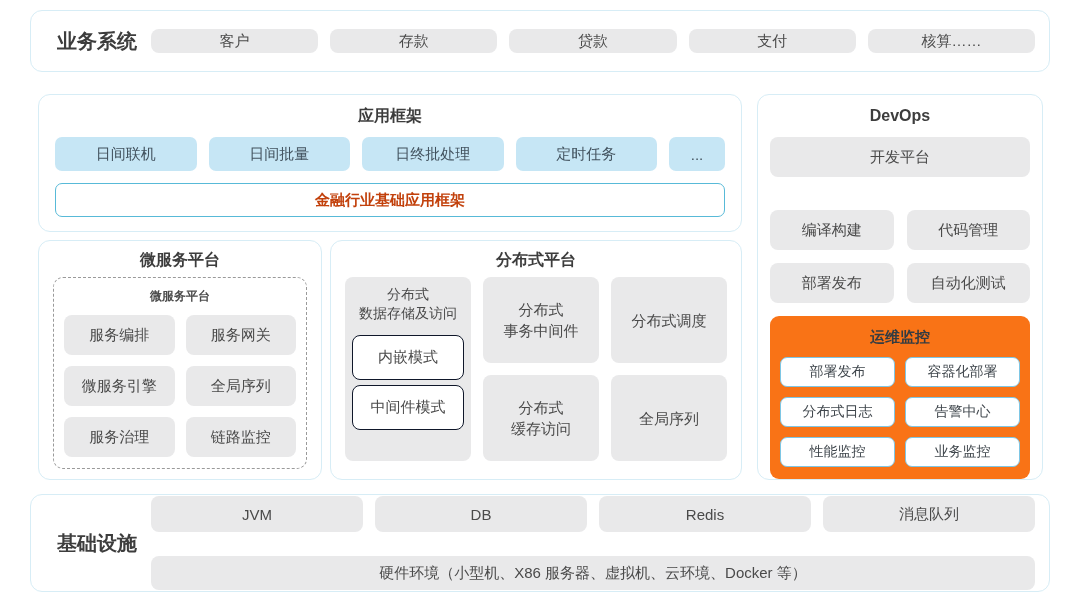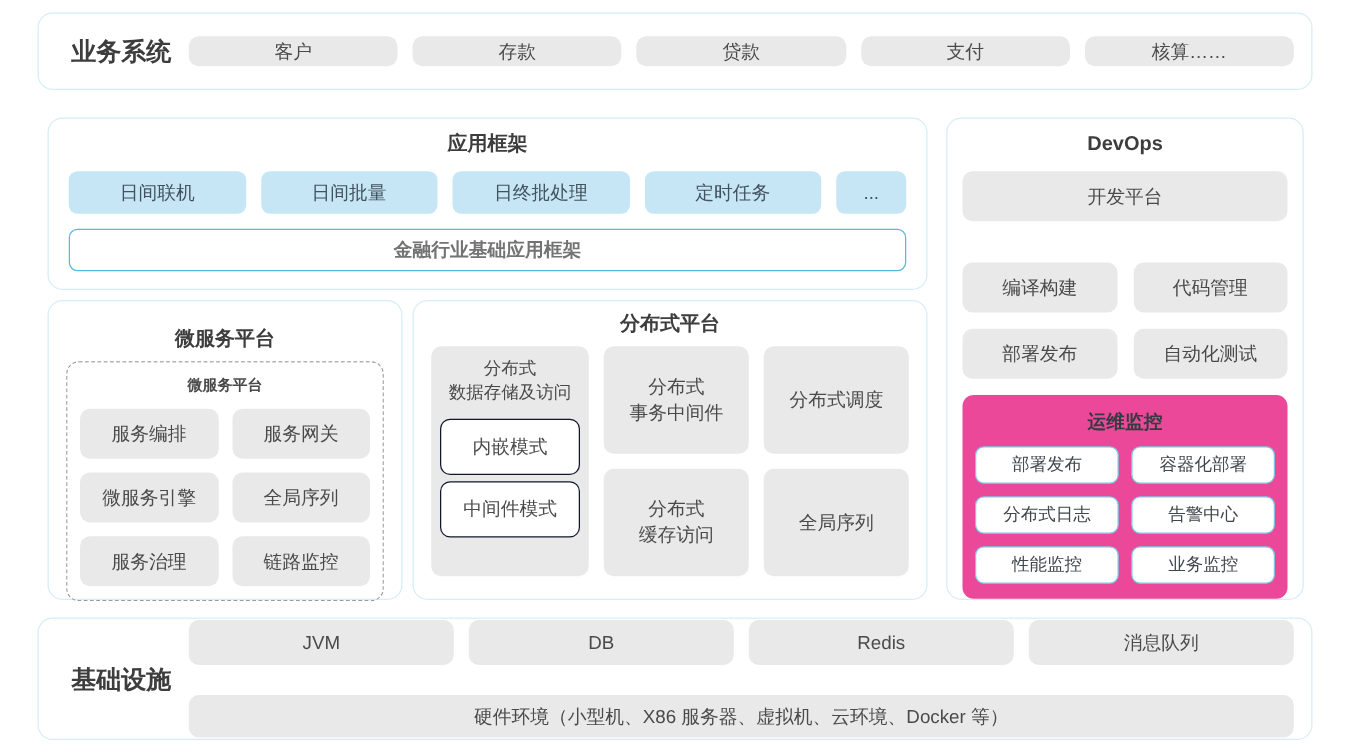--- a/index.html
+++ b/index.html
@@ -22,43 +22,43 @@
   .pill.gray { background:#e9e9ea; }
   .pill.blue { background:#c6e6f5; color:#42525e; border-radius:7px; }
   .grow { flex:1; }
   .panel-title { text-align:center; font-weight:700; font-size:16px; color:#3d3d3d; line-height:22px; }
   
   .app-panel { left:38px; top:94px; width:704px; height:138px; padding:10px 16px; }
   .blue-row { display:flex; gap:12px; height:34px; margin-top:10px; }
   .teal-bar {
     margin-top:12px; height:34px; border:1px solid #58bad8; border-radius:7px;
     display:flex; align-items:center; justify-content:center;
-    color:#737373; font-weight:700; font-size:15px; background:#fff;
+    color:#c2410c; font-weight:700; font-size:15px; background:#fff;
   }
   
-  .micro-panel { left:38px; top:240px; width:284px; height:240px; padding:20px 14px; }
+  .micro-panel { left:38px; top:240px; width:284px; height:240px; padding:8px 14px; }
   .dashed-box { margin-top:6px; border:1px dashed #9a9a9a; border-radius:10px; padding:8px 10px 10px; height:192px; }
   .dashed-title { text-align:center; font-size:12px; font-weight:700; color:#4a4a4a; margin:2px 0 10px; }
   .grid2 { display:grid; grid-template-columns:1fr 1fr; gap:11px; }
   .cell { height:40px; display:flex; align-items:center; justify-content:center; background:#e9e9ea; border-radius:8px; }
   
   .dist-panel { left:330px; top:240px; width:412px; height:240px; padding:8px 14px; }
   .dist-grid { margin-top:6px; display:grid; grid-template-columns:126px 1fr 1fr; grid-template-rows:1fr 1fr; gap:12px; height:184px; }
   .storage { grid-row:span 2; background:#e9e9ea; border-radius:8px; padding:8px 7px 7px; display:flex; flex-direction:column; }
   .storage-label { text-align:center; font-size:14px; line-height:19px; color:#4a4a4a; margin-bottom:7px; }
   .mode-box {
     height:45px; background:#fff; border:1px solid #0f172a; border-radius:8px;
     display:flex; align-items:center; justify-content:center; margin-top:5px; font-size:15px;
   }
   .dist-cell { background:#e9e9ea; border-radius:8px; display:flex; flex-direction:column; align-items:center; justify-content:center; line-height:21px; text-align:center; }
   
   .devops-panel { left:757px; top:94px; width:286px; height:386px; padding:10px 12px; }
   .devops-grid { display:grid; grid-template-columns:1fr 1fr; gap:13px; margin-top:33px; }
   .devops-grid .cell { border-radius:8px; }
-  .ops-panel { margin-top:13px; background:#ec4899; border-radius:9px; padding:8px 10px 12px; }
+  .ops-panel { margin-top:13px; background:#f97316; border-radius:9px; padding:8px 10px 12px; }
   .ops-title { text-align:center; font-weight:700; font-size:15px; color:#343c42; margin:4px 0 10px; }
   .ops-grid { display:grid; grid-template-columns:1fr 1fr; gap:10px; }
   .ops-cell {
     height:30px; background:#fff; border:1px solid #7ec6e4; border-radius:7px;
     display:flex; align-items:center; justify-content:center; font-size:14px; color:#3f464c;
   }
   
   .top-panel { left:30px; top:10px; width:1020px; height:62px; }
   .top-panel .pill { height:24px; }
   .infra-panel { left:30px; top:494px; width:1020px; height:98px; }

